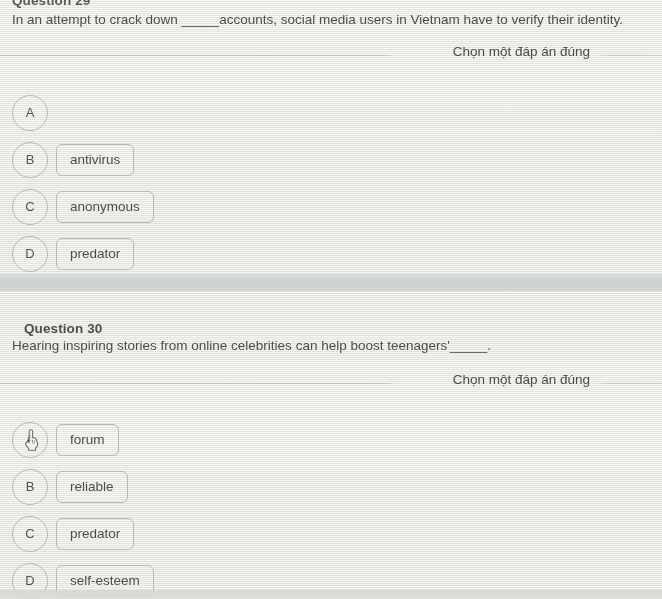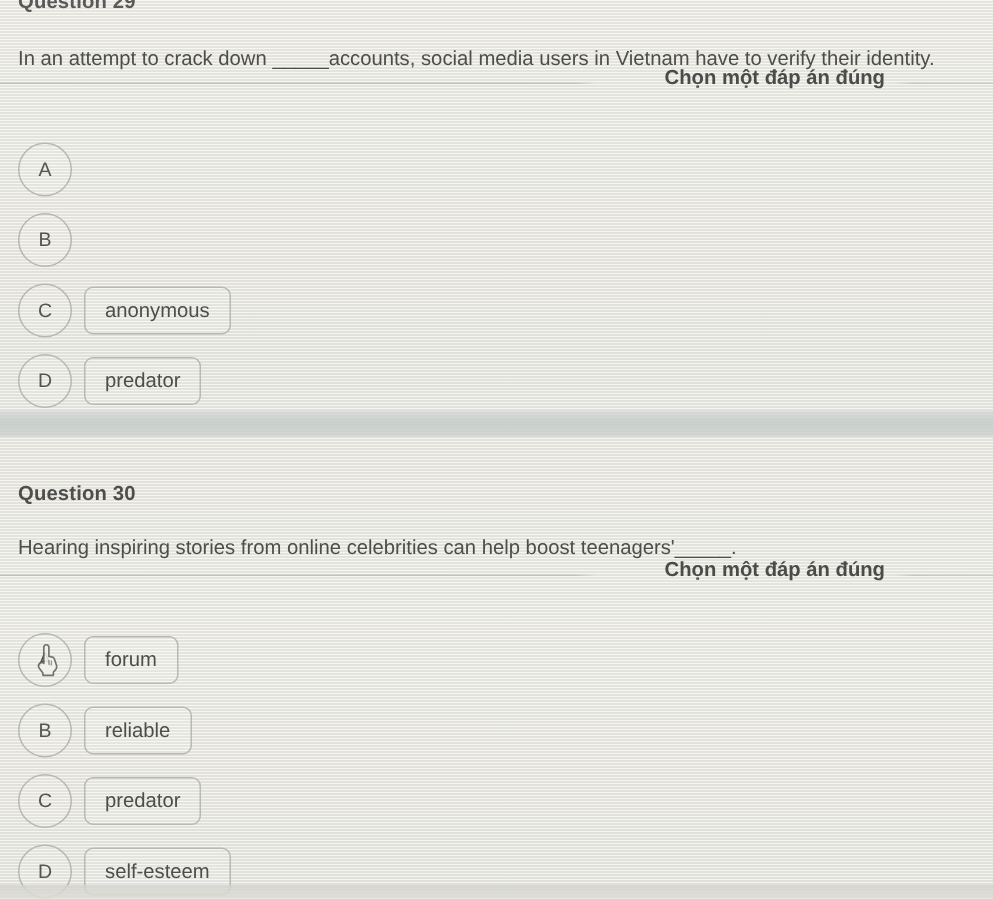--- a/index.html
+++ b/index.html
@@ -55,21 +55,20 @@
     height: 15px;
     overflow: hidden;
     opacity: 0.92;
   }
 
   .qtext {
     font-size: 13.5px;
     line-height: 18px;
     color: #4d4d4b;
     white-space: nowrap;
-    margin-top: 19px;
   }
 
   .prompt-row {
     position: relative;
     height: 30px;
   }
   .prompt-rule {
     position: absolute;
     left: 0;
     right: 0;
@@ -81,21 +80,21 @@
        rgba(150,150,145,0.0) 60%,
        rgba(150,150,145,0.0) 90%,
        rgba(150,150,145,0.35) 92%,
        rgba(150,150,145,0.30) 100%);
   }
   .prompt-label {
     position: absolute;
     right: 66px;
     top: 4px;
     font-size: 13.5px;
-    font-weight: bold;
+    font-weight: normal;
     color: #4b4b49;
     background: transparent;
     padding: 0 6px;
     white-space: nowrap;
   }
 
   .options { margin-top: 7px; }
 
   .option {
     display: flex;
@@ -180,40 +179,41 @@
     <div class="options" style="position:absolute; left:12px; top:82px;">
       <div class="option">
         <div class="letter">
           <span>A</span>
         </div>
       </div>
       <div class="option">
         <div class="letter">
           <span>B</span>
         </div>
+        <div class="answer">antivirus</div>
       </div>
       <div class="option">
         <div class="letter">
           <span>C</span>
         </div>
         <div class="answer">anonymous</div>
       </div>
       <div class="option">
         <div class="letter">
           <span>D</span>
         </div>
         <div class="answer">predator</div>
       </div>
     </div>
   </div>
 
   <div class="band" style="top:274px;"></div>
 
   <div class="qblock" id="q30" style="position:absolute; left:0; top:0; width:662px;">
-    <div class="qheading" style="position:absolute; left:12px; top:321px;text-align:right;">Question 30</div>
+    <div class="qheading" style="position:absolute; left:24px; top:321px;text-align:right;">Question 30</div>
 
     <div class="qtext" style="position:absolute; left:12px; top:337px;">Hearing inspiring stories from online celebrities can help boost teenagers'_____.</div>
 
     <div class="prompt-row" style="position:absolute; left:0; top:368px; width:662px;">
       <div class="prompt-rule"></div>
       <div class="prompt-label">Chọn một đáp án đúng</div>
     </div>
 
     <div class="options" style="position:absolute; left:12px; top:409px;">
       <div class="option">

